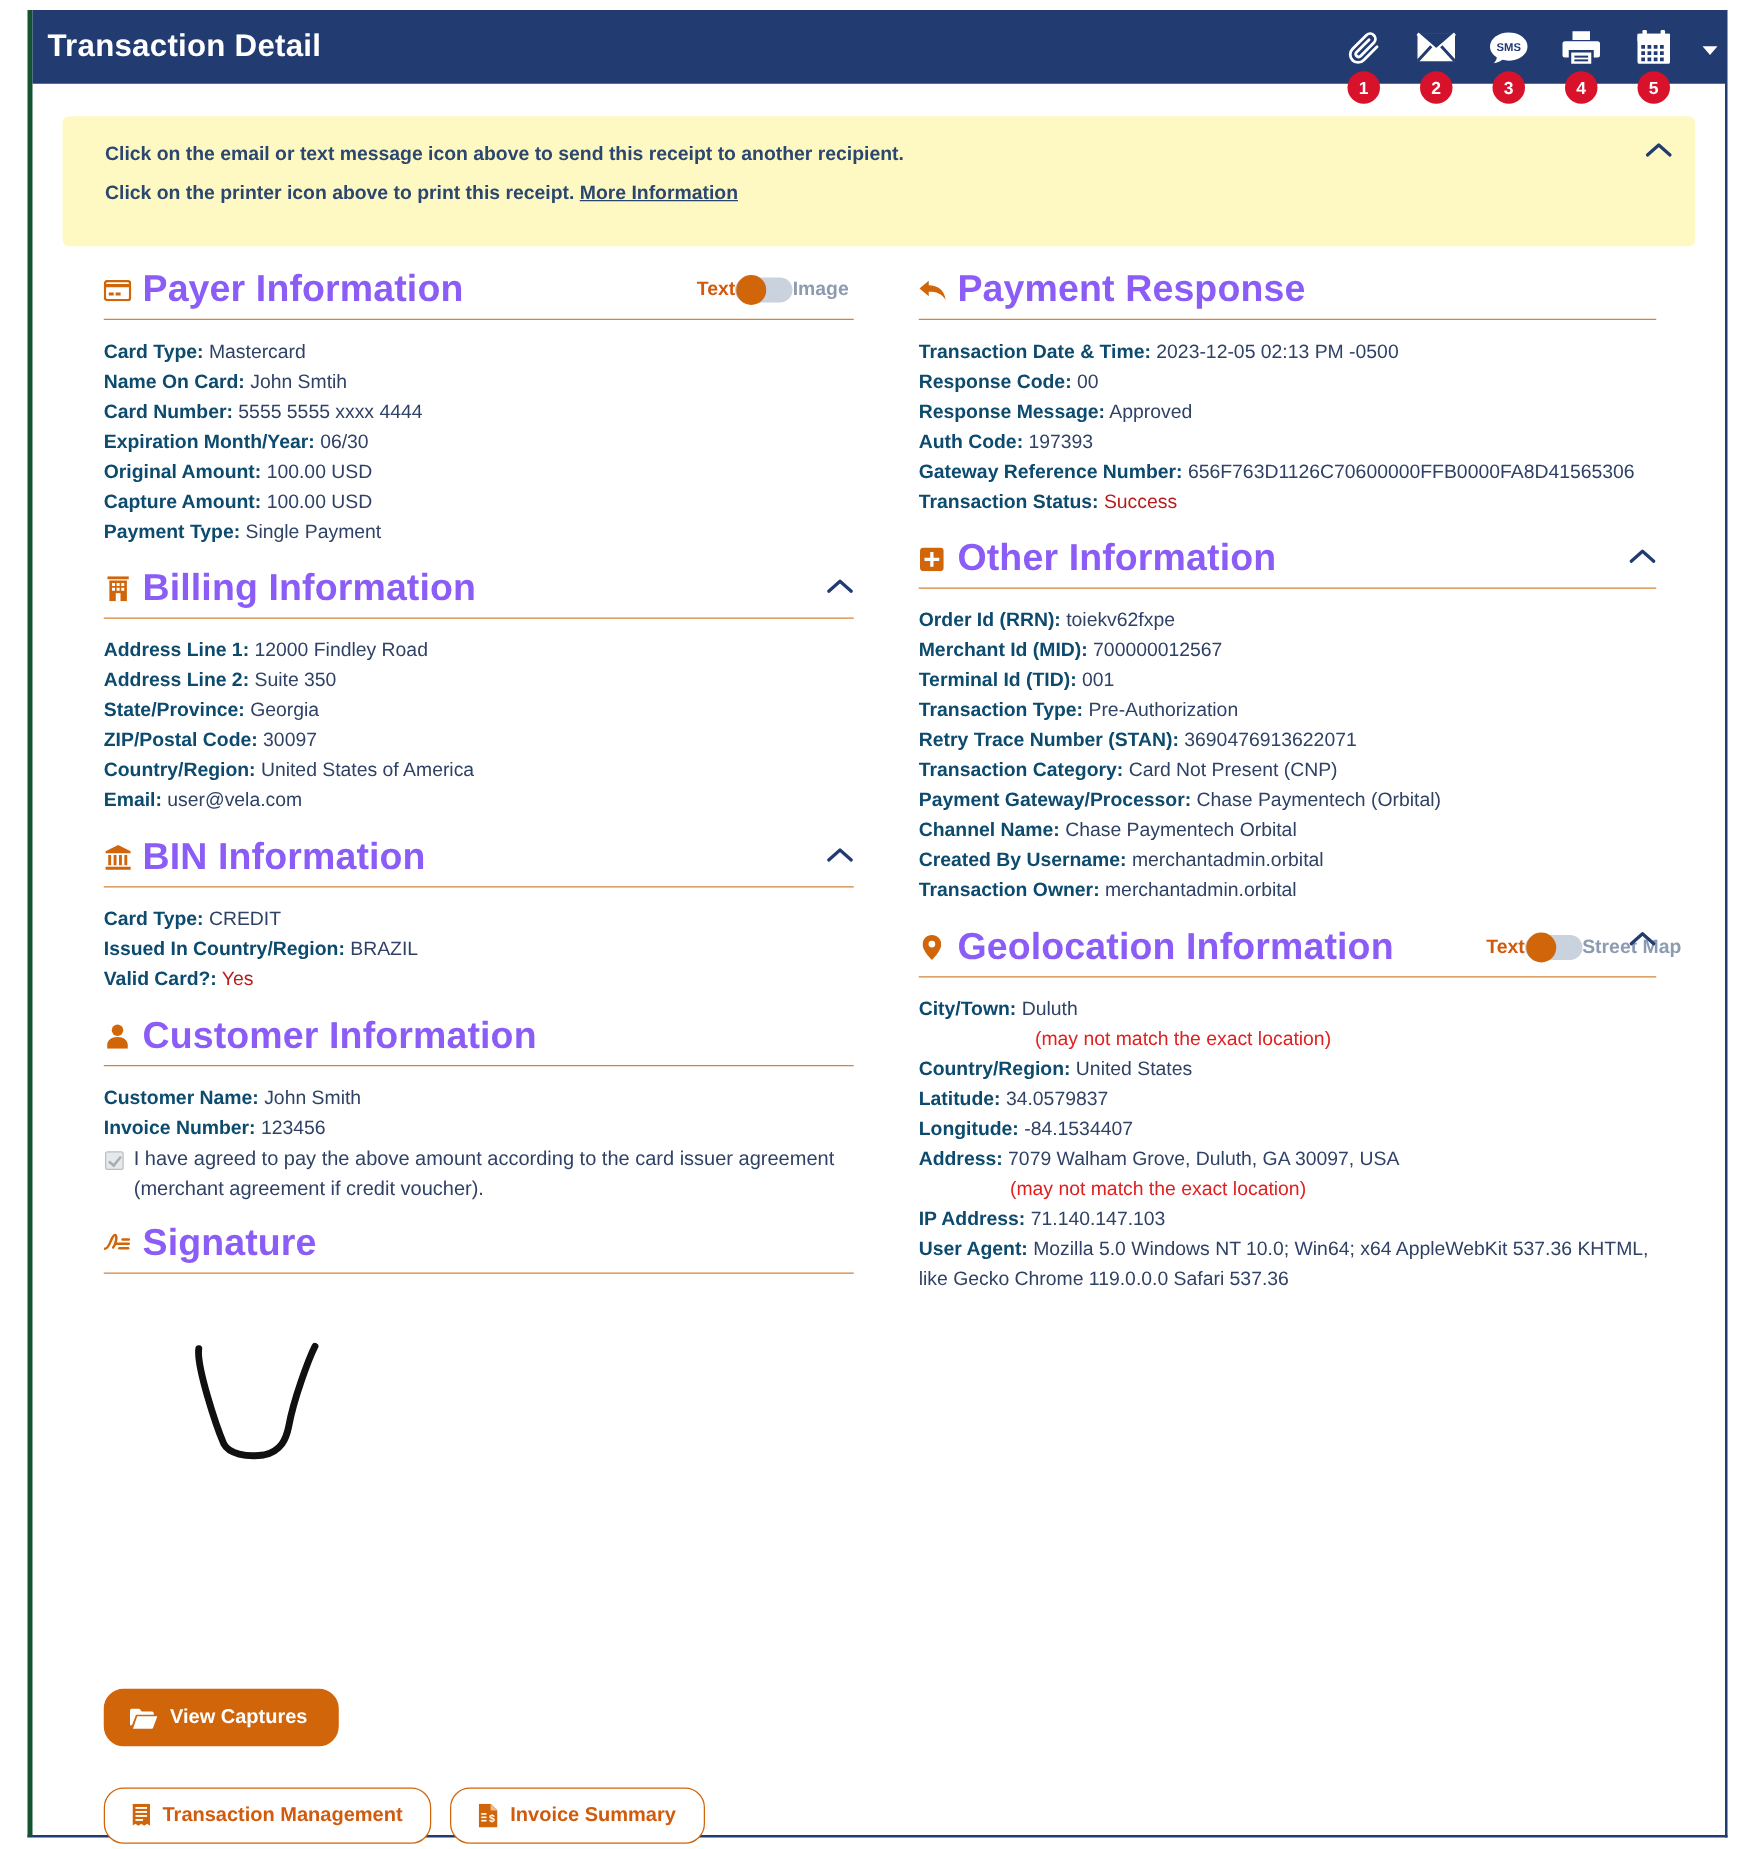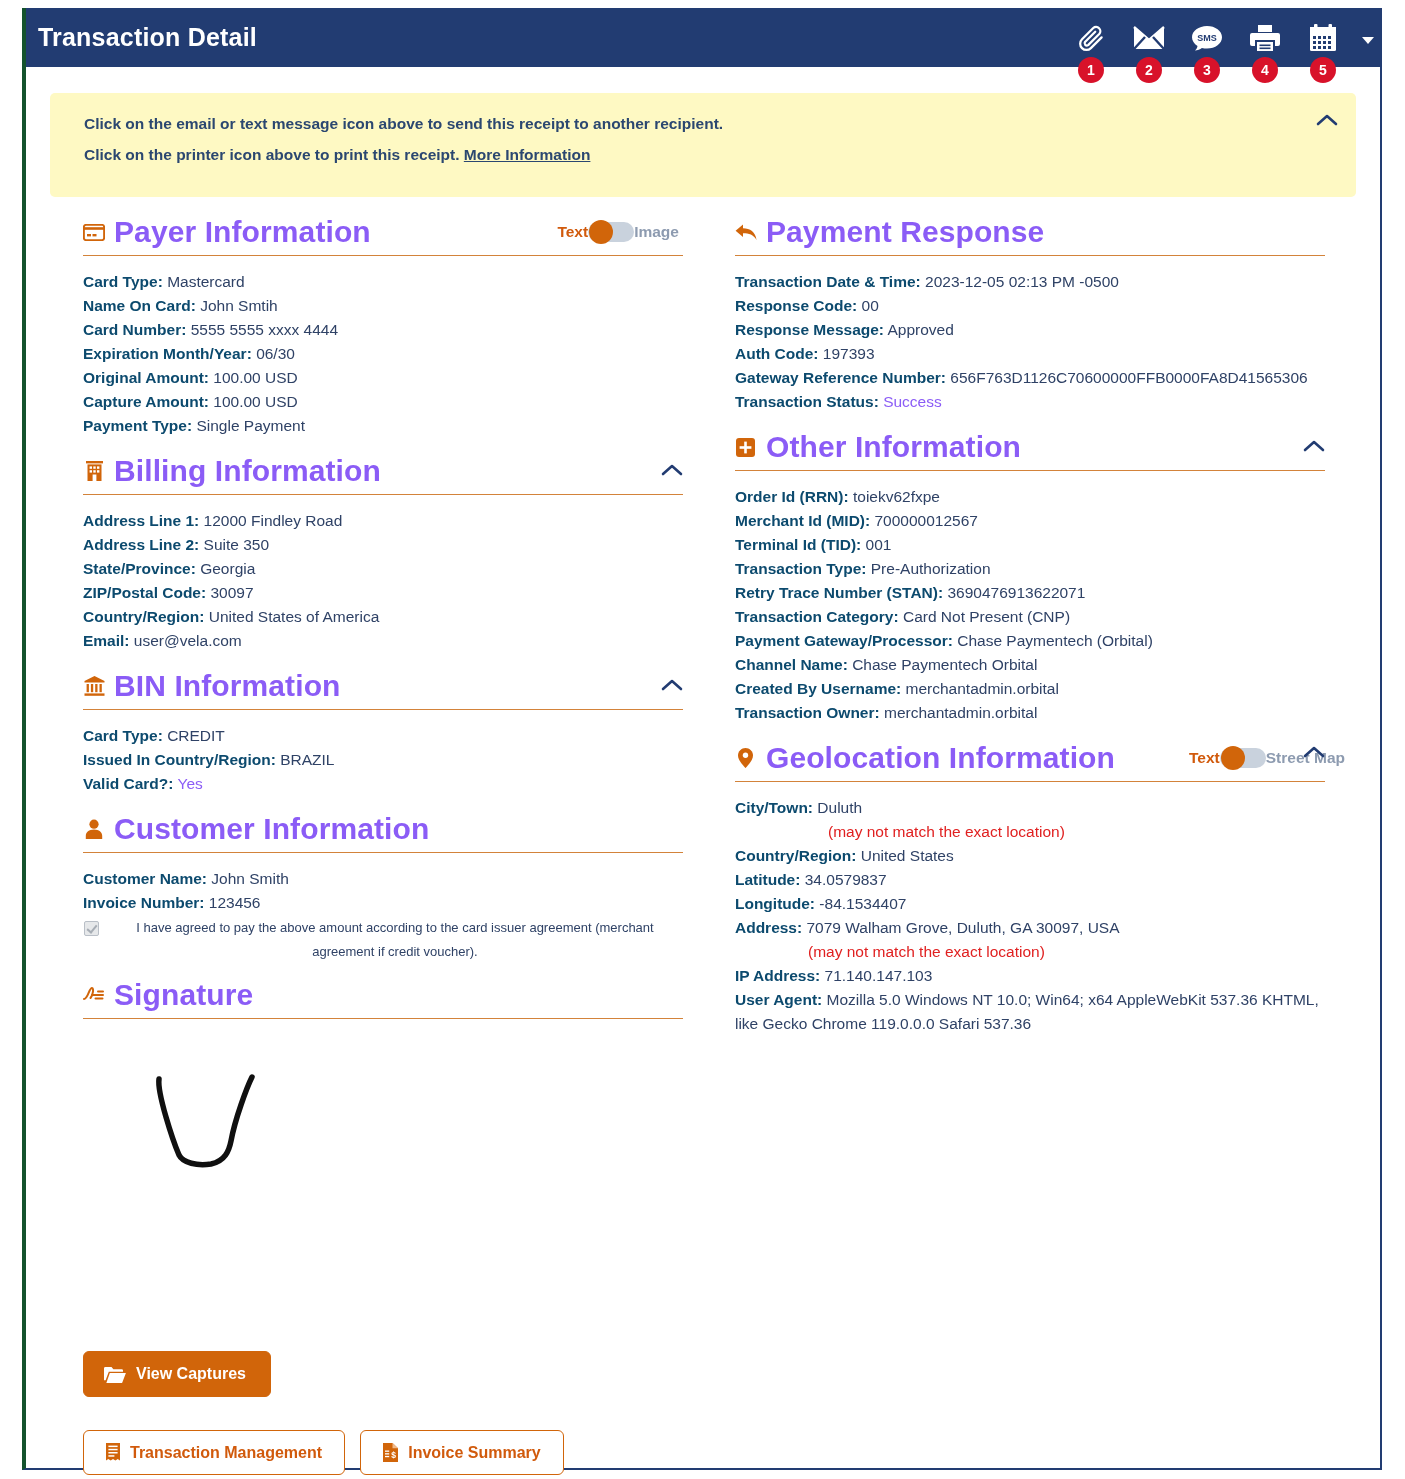--- a/index.html
+++ b/index.html
@@ -157,34 +157,33 @@
 
   
   .fields { padding-top:12px; padding-bottom:8px; }
   .f {
     font-size:15.5px;
     line-height:24px;
     color:#2c3e63;
   }
   .f .k { font-weight:bold; color:#0c4a6e; }
   .f .v { font-weight:normal; color:#2f4266; }
-  .v-green { color:#8b5cf6; font-weight:normal; }
+  .v-green { color:#b91c1c; font-weight:normal; }
   .note-red {
     color:#e02020;
     font-size:15.5px;
     line-height:24px;
   }
   .note-red.i1 { padding-left:93px; }
   .note-red.i2 { padding-left:73px; }
 
   .chk-row {
     display:flex; align-items:flex-start;
-    font-size:13px; line-height:24px;
+    font-size:16px; line-height:24px;
     margin-top:1px;
-    text-align:center;
   }
   .chkbox {
     width:15px; height:15px;
     border:1px solid #b9bfc7;
     background:#e6e8ea;
     border-radius:2px;
     margin:5px 8px 0 1px;
     flex:none;
     position:relative;
   }
@@ -203,21 +202,21 @@
   #sigbox { height:330px; position:relative; }
   #sigbox svg { position:absolute; left:70px; top:50px; }
 
   
   #btns { padding:0 0 0 57px; }
   .btn {
     display:inline-flex; align-items:center; gap:10px;
     font-size:16px;
     font-weight:bold;
     cursor:pointer;
-    border-radius:6px;
+    border-radius:16px;
     white-space:nowrap;
   }
   .btn-primary {
     background:#d1650a;
     color:#fff;
     border:1px solid #d1650a;
     padding:13px 24px 13px 20px;
   }
   .btn-outline {
     background:#fff;

